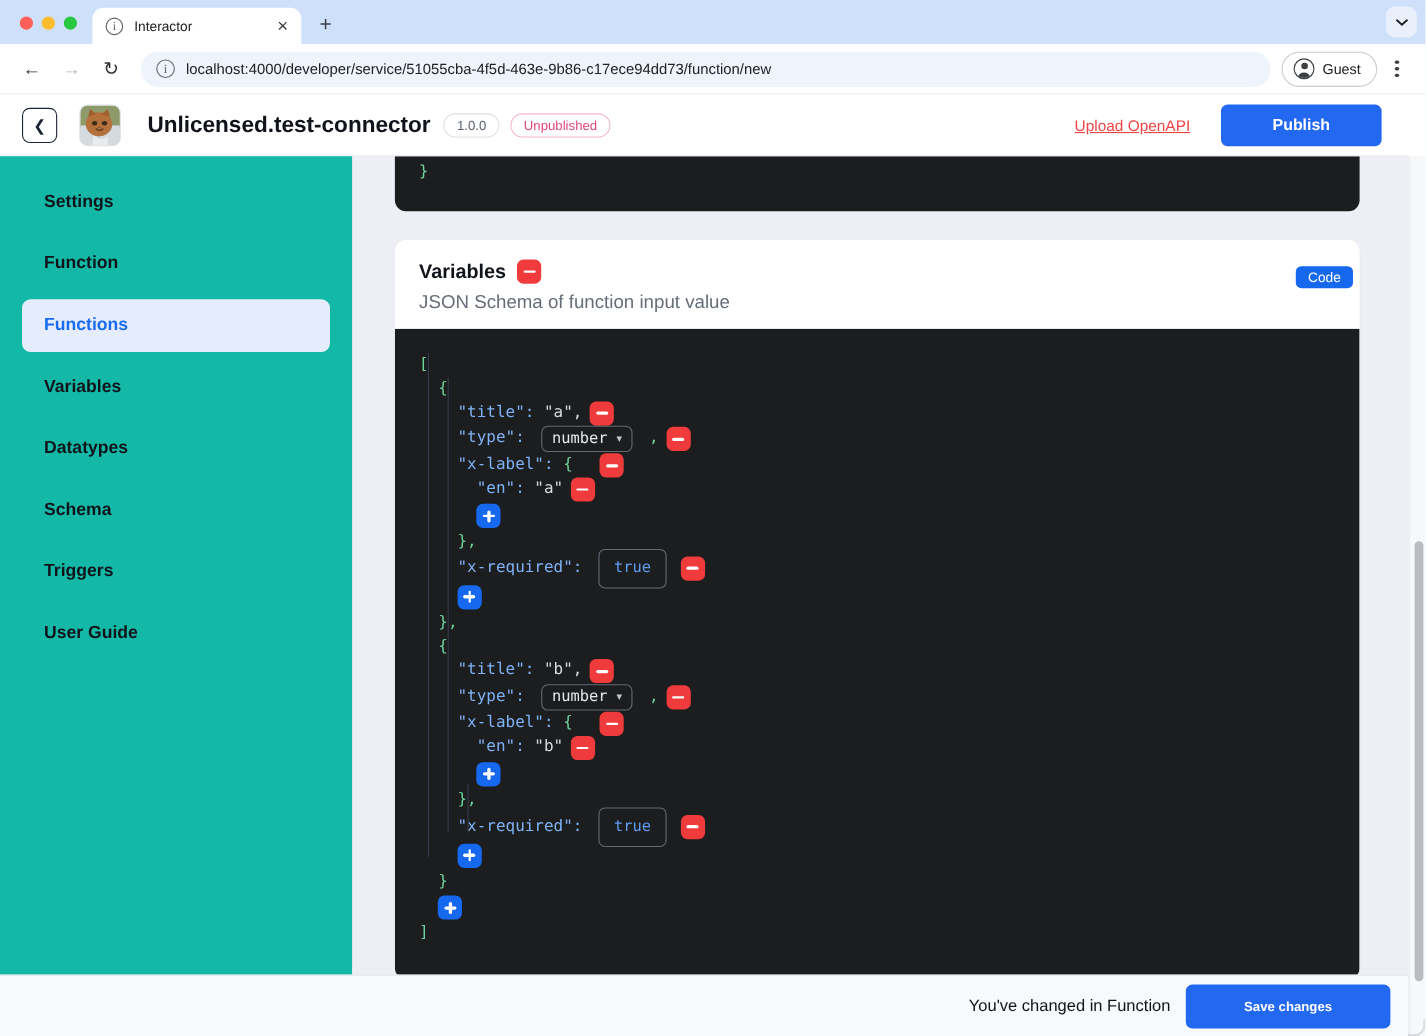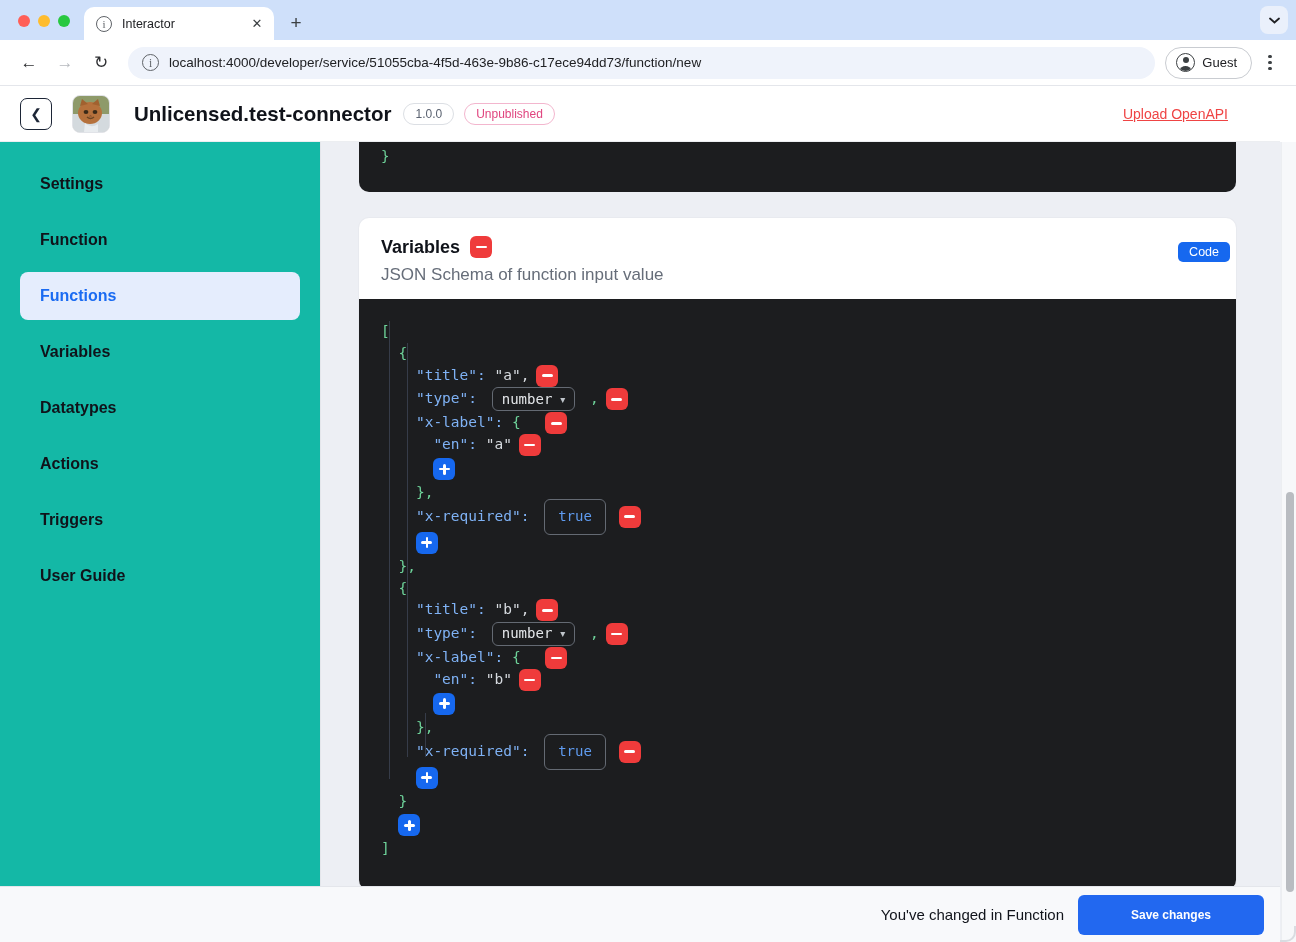--- a/index.html
+++ b/index.html
@@ -399,20 +399,21 @@
         <path d="M14 21 Q17.5 24 21 21" stroke="#6b4523" stroke-width="1.4" fill="none"></path>
         <path d="M17.5 19 l-2 1.4 h4 z" fill="#8a5330"></path>
         <path d="M12 27 q6 6 13 1 l0 8 l-14 0 z" fill="#e8ecef"></path>
       </svg>
     </div>
     <div class="app-title">Unlicensed.test-connector</div>
     <div class="version-chip">1.0.0</div>
     <div class="status-chip">Unpublished</div>
     <div class="header-spacer"></div>
     <a class="upload-link" href="#">Upload OpenAPI</a>
+    <button class="publish-btn">Publish</button>
   </div>
 
   <div class="app-body">
 
     <nav class="sidebar">
       <div class="side-item">
         <span>Settings</span>
       </div>
       <div class="side-item">
         <span>Function</span>
@@ -420,21 +421,21 @@
       <div class="side-item active">
         <span>Functions</span>
       </div>
       <div class="side-item">
         <span>Variables</span>
       </div>
       <div class="side-item">
         <span>Datatypes</span>
       </div>
       <div class="side-item">
-        <span>Actions</span>
+        <span>Schema</span>
       </div>
       <div class="side-item">
         <span>Triggers</span>
       </div>
       <div class="side-item">
         <span>User Guide</span>
       </div>
     </nav>
 
     <main class="content">

